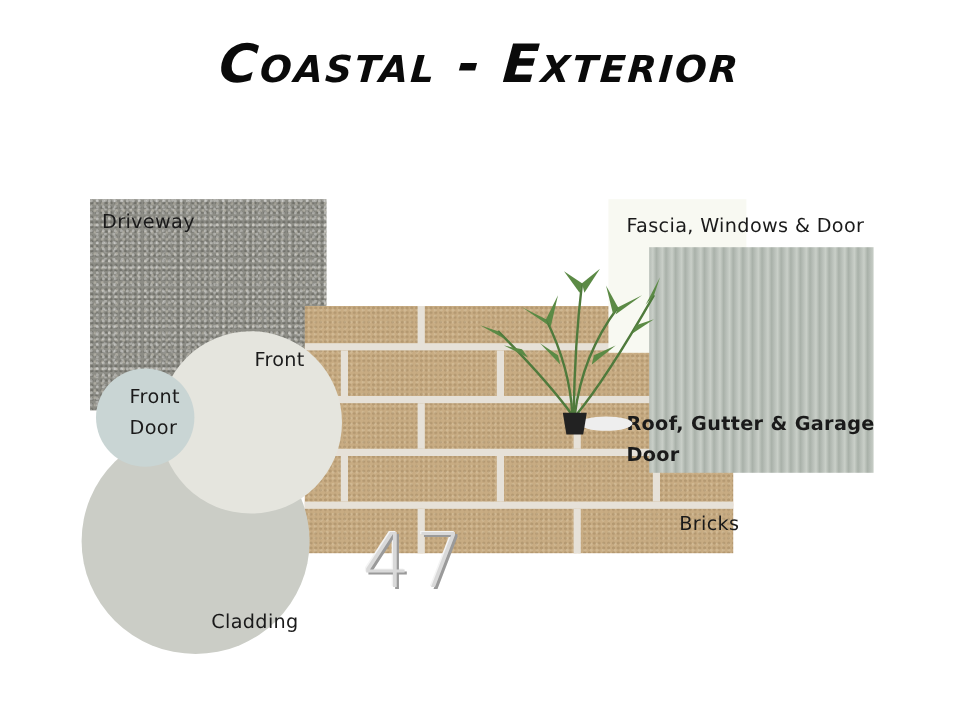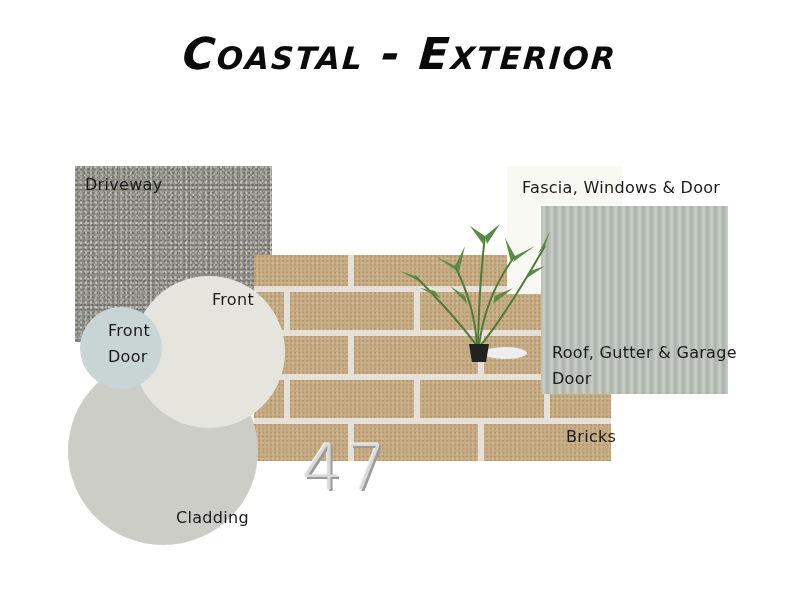--- a/index.html
+++ b/index.html
@@ -68,21 +68,21 @@
   <div class="mortar-v" style="left:160px;top:125px;height:38px;"></div>
   <div class="mortar-v" style="left:290px;top:125px;height:38px;"></div>
   <div class="mortar-v" style="left:94px;top:169px;height:38px;"></div>
   <div class="mortar-v" style="left:224px;top:169px;height:38px;"></div>
 </div>
 <div class="label" style="left:531px;top:424px;margin-left:35px;">Bricks</div>
 
 <div class="swatch fascia"></div>
 <div class="swatch roof"></div>
 <div class="label" style="left:522px;top:175px;">Fascia, Windows &amp; Door</div>
-<div class="label" style="left:552px;top:340px;">
+<div class="label" style="left:522px;top:340px;font-weight:bold;">
   <div>Roof, Gutter &amp; Garage</div>
   <div>Door</div>
 </div>
 
 <svg class="plant" viewBox="0 0 160 160">
   <ellipse cx="110" cy="137" rx="22" ry="6" fill="#eeeeee"></ellipse>
   <g stroke="#4f7a3c" stroke-width="2" fill="none">
     <path d="M82 130 Q80 90 60 50"></path>
     <path d="M84 130 Q90 80 120 40"></path>
     <path d="M83 130 Q84 70 90 20"></path>

